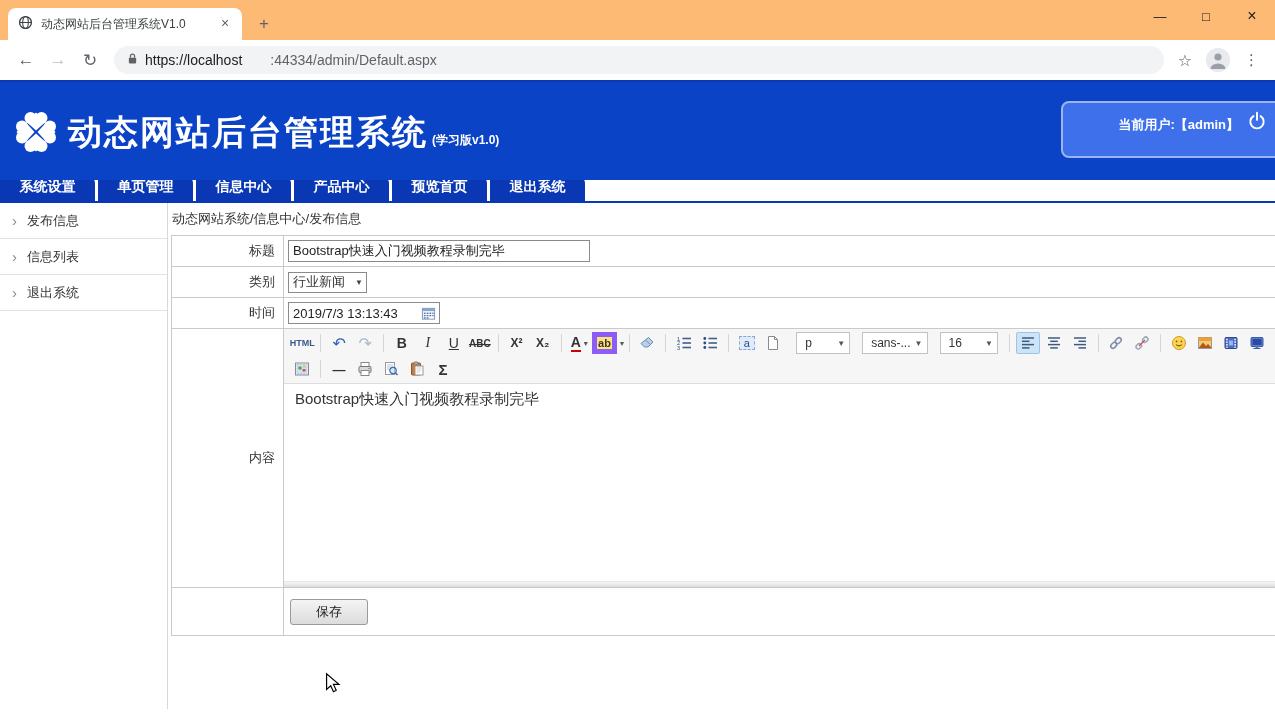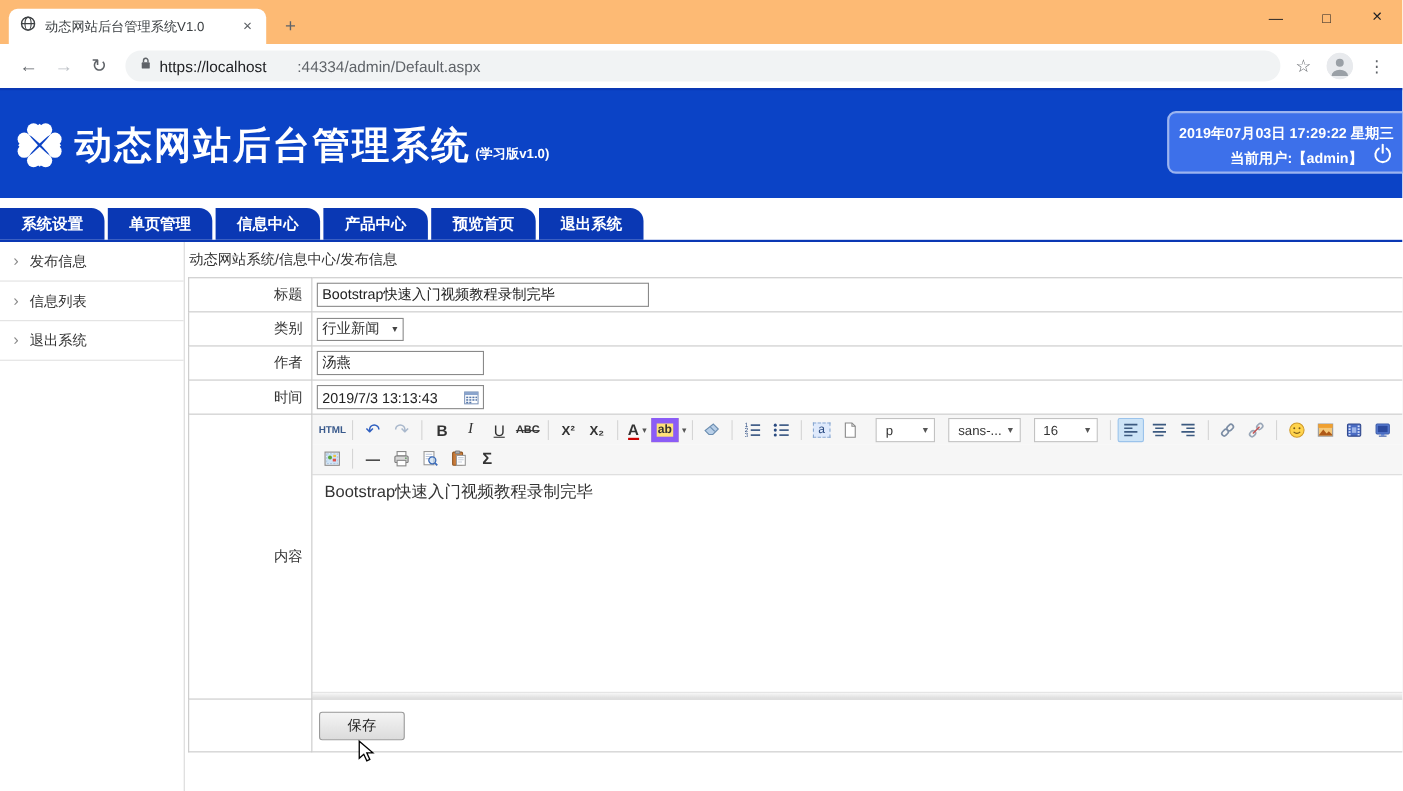--- a/index.html
+++ b/index.html
@@ -36,21 +36,21 @@
   .brand { position:absolute; left:68px; top:28px; color:#fff; font-size:34px; font-weight:bold;
            letter-spacing:2px; white-space:nowrap; }
   .brand-sub { font-size:12px; font-weight:bold; letter-spacing:0; margin-left:4px; }
   .date-panel { position:absolute; right:-8px; top:19px; width:222px; height:57px; background:#3d70ea;
                 border:2px solid #9cb4ef; border-radius:8px; color:#fff; font-size:13px; font-weight:bold;
                 text-align:right; padding:8px 14px 0 0; }
   .date-line { line-height:19px; }
   .user-line { line-height:22px; display:flex; align-items:center; justify-content:flex-end; gap:8px; }
 
   
-  .navbar { height:40px; background:#fff; border-bottom:2px solid #0a38b4; display:flex; align-items:flex-end; padding-top:2px; }
+  .navbar { height:23px; background:#fff; border-bottom:2px solid #0a38b4; display:flex; align-items:flex-end; padding-top:2px; }
   .nav-tab { width:95px; height:29px; background:#0a38b4; color:#fff; font-size:14px; font-weight:bold;
              border-radius:0 12px 0 0; margin-right:3px; display:flex; align-items:center; justify-content:center; }
 
   
   .content { display:flex; height:506px; }
   .sidebar { width:168px; border-right:1px solid #d9d9d9; }
   .side-item { height:36px; border-bottom:1px solid #e2e2e2; display:flex; align-items:center;
                padding-left:12px; font-size:13px; color:#333; }
   .side-chev { color:#8a8a8a; font-size:15px; margin-right:10px; }
   .main { flex:1; overflow:hidden; }
@@ -173,21 +173,20 @@
             </g>
             <g transform="rotate(270)">
               <circle cx="-5.5" cy="-14" r="6"></circle>
               <circle cx="5.5" cy="-14" r="6"></circle>
               <path d="M-10 -10.5 L0 -1.5 L10 -10.5 L0 -19.5 Z"></path>
             </g>
           </g>
         </svg></span>
     <div class="brand"><span>动态网站后台管理系统</span><span class="brand-sub">(学习版v1.0)</span></div>
     <div class="date-panel">
-      <div class="date-line">2019年07月03日 17:29:22 星期三</div>
       <div class="user-line">
         <span>当前用户:【admin】</span>
         <span id="power-slot"><svg width="20" height="20" viewBox="0 0 18 18">
               <path d="M5.8 4.6 a6 6 0 1 0 6.4 0" fill="none" stroke="#fff" stroke-width="1.7" stroke-linecap="round"></path>
               <line x1="9" y1="1.5" x2="9" y2="8" stroke="#fff" stroke-width="1.7" stroke-linecap="round"></line>
             </svg></span>
       </div>
     </div>
   </div>
 
@@ -226,24 +225,20 @@
           <td class="fld"><input class="txt w-title" value="Bootstrap快速入门视频教程录制完毕" style=""></td>
         </tr>
         <tr class="r">
           <td class="lbl">类别</td>
           <td class="fld">
             <span class="sel">
               <span>行业新闻</span>
               <span class="arr">▼</span>
             </span>
           </td>
-        </tr>
-        <tr class="r">
-          <td class="lbl">作者</td>
-          <td class="fld"><input class="txt w-small" value="汤燕" style=""></td>
         </tr>
         <tr class="r">
           <td class="lbl">时间</td>
           <td class="fld">
             <span class="time-wrap">
               <input class="txt w-small" value="2019/7/3 13:13:43" style="">
               <span class="cal-btn" id="calendar-slot"><svg width="15" height="15" viewBox="0 0 16 16">
                       <rect x="1.5" y="2.5" width="13" height="11.5" fill="#fff" stroke="#7a92b8"></rect>
                       <rect x="1.5" y="2.5" width="13" height="3" fill="#8aa4cc"></rect>
                       <g fill="#5577aa">

